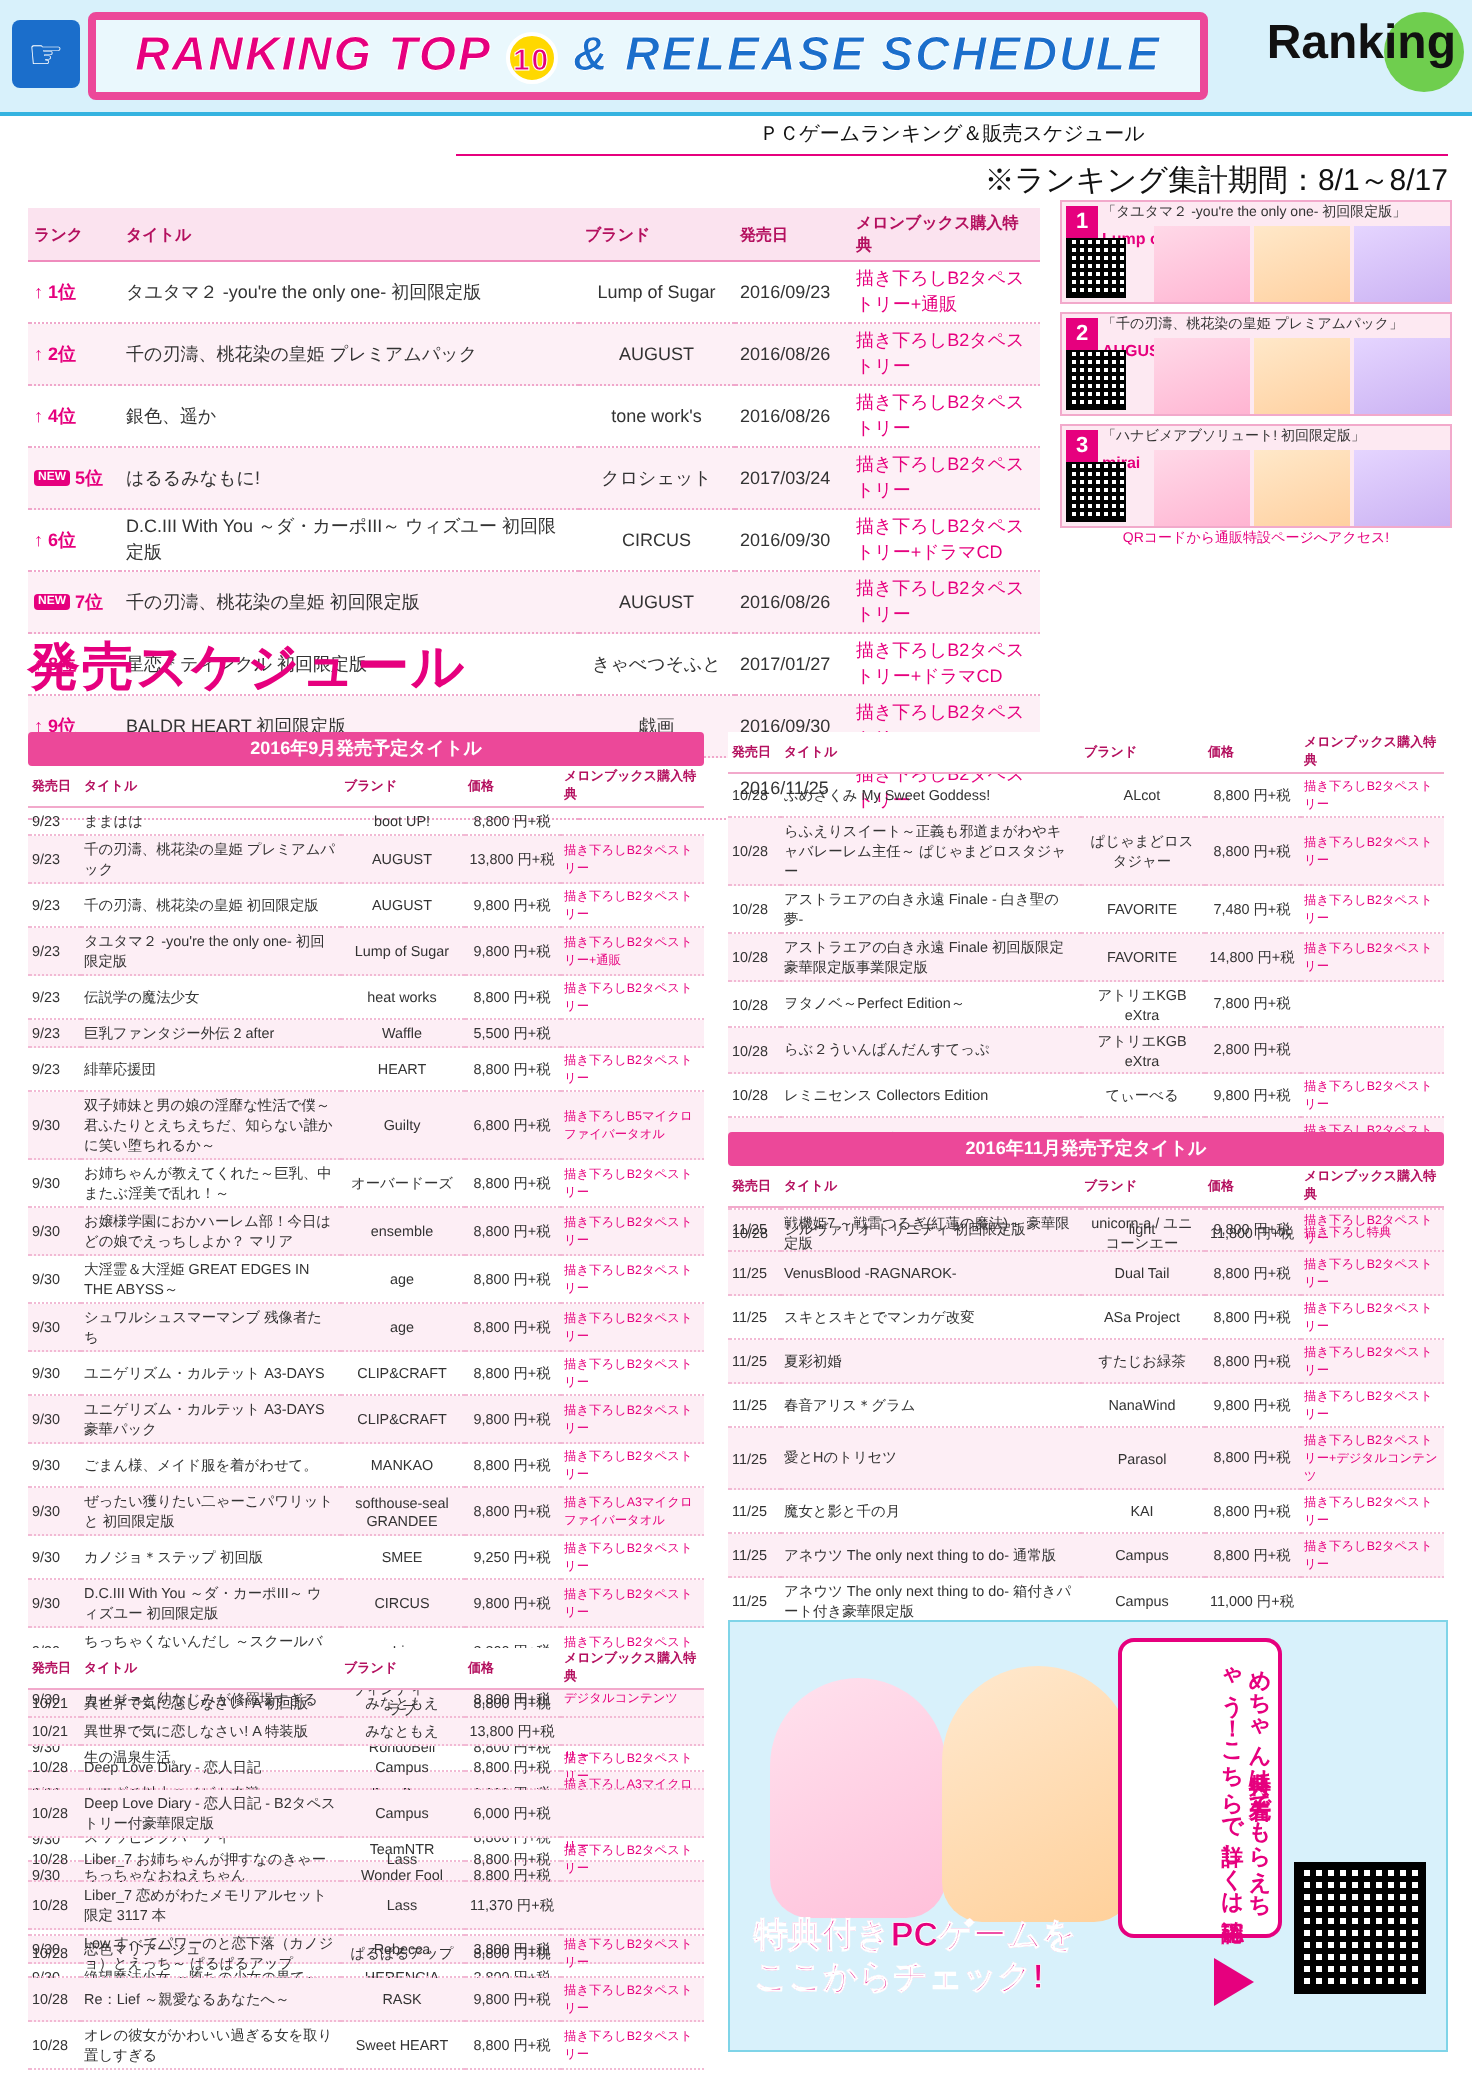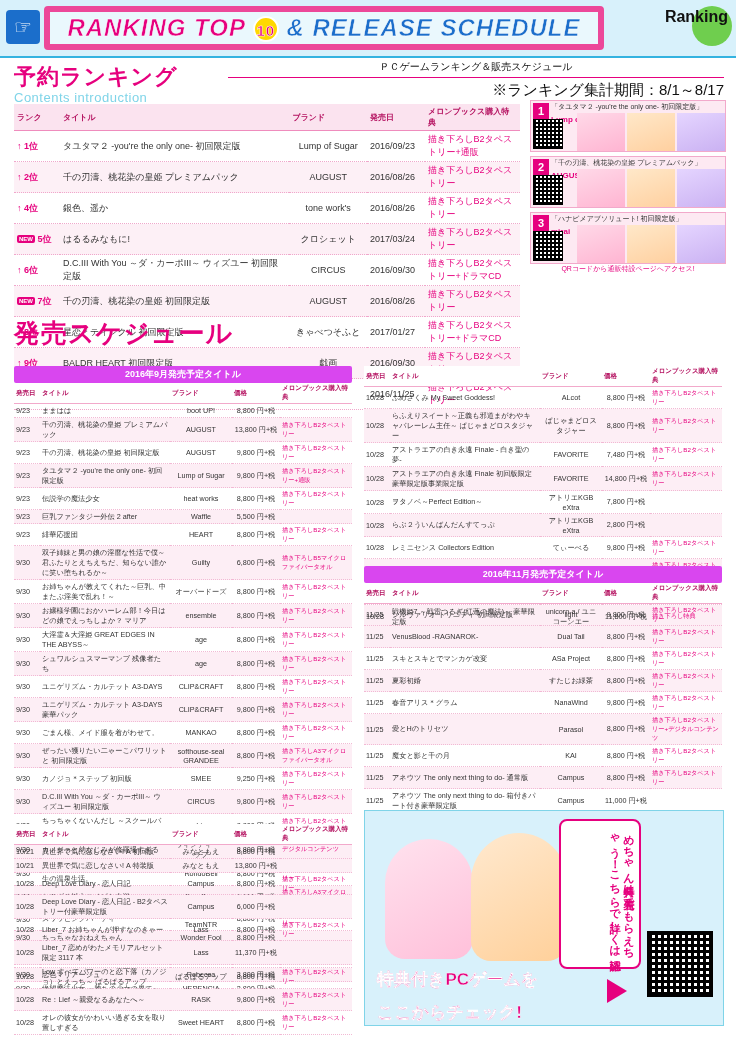--- a/index.html
+++ b/index.html
@@ -15,21 +15,21 @@
 
   
   .banner {
     position:absolute; left:0; top:0; width:736px; height:58px;
     background:#d8f1fb;
     border-bottom:2px solid #34b3e0;
   }
   .banner-inner {
     position:absolute; left:44px; top:6px; width:560px; height:44px;
     background:#eaf8fd;
-    border:6px solid #ec4899;
+    border:4px solid #ec4899;
     border-radius:4px;
     display:flex; align-items:center; justify-content:center;
   }
   .banner-title {
     font-size:24px; font-weight:bold; letter-spacing:1px;
     color:#e6007e;
     -webkit-text-stroke:0.5px #fff;
     white-space:nowrap;
     font-style:italic;
   }
@@ -41,21 +41,21 @@
     border:2px solid #fff;
   }
   .hand-icon {
     position:absolute; left:6px; top:10px; width:34px; height:34px;
     background:#1b6ecb; border-radius:4px;
     display:flex; align-items:center; justify-content:center;
     color:#fff; font-size:20px;
   }
   .ranking-badge {
     position:absolute; right:8px; top:8px;
-    font-size:16px; color:#111; font-weight:bold;
+    font-size:24px; color:#111; font-weight:bold;
   }
   .ranking-badge .circle {
     display:inline-block; width:40px; height:40px; border-radius:50%;
     background:#6fce4e; position:absolute; right:-4px; top:-2px; z-index:0;
   }
   .ranking-badge .txt { position:relative; z-index:1; }
 
   
   .sec-title {
     position:absolute; left:14px; top:62px;
@@ -138,21 +138,21 @@
 
   
   .rel-head { position:absolute; left:14px; top:316px; }
   .rel-head h2 { font-size:26px; color:#e6007e; font-weight:bold; letter-spacing:1px;}
   .rel-head .sub { font-size:13px; color:#7fd4e8; margin-top:-3px; }
   .rel-note { position:absolute; left:430px; top:334px; font-size:12px; color:#e6007e; font-weight:bold; }
 
   
   .sched { position:absolute; }
   .sched .bar {
-    background:#d946ef; color:#fff; font-size:9px; font-weight:bold;
+    background:#ec4899; color:#fff; font-size:9px; font-weight:bold;
     text-align:center; padding:2px 0; border-radius:2px;
   }
   table.sch { width:100%; border-collapse:collapse; font-size:7.2px; }
   table.sch th {
     font-size:6.5px; color:#b4105f; background:#fff; padding:1px 2px;
     border-bottom:1px solid #f2a9cb; text-align:left; font-weight:bold;
   }
   table.sch td {
     padding:1.5px 2px; border-bottom:1px dotted #f2b9d4; vertical-align:middle;
   }
@@ -181,25 +181,25 @@
   }
   .promo .qr2 {
     position:absolute; right:10px; top:120px; width:66px; height:66px;
     background:
       repeating-linear-gradient(90deg,#000 0 3px,#fff 3px 6px),
       repeating-linear-gradient(0deg,#000 0 3px,#fff 3px 6px);
     background-blend-mode:multiply;
     border:2px solid #000;
   }
   .promo .cta {
-    position:absolute; left:12px; bottom:2px; width:250px;
+    position:absolute; left:12px; bottom:26px; width:250px;
     color:#e6007e; font-size:17px; font-weight:bold; line-height:1.2;
     -webkit-text-stroke:0.4px #fff;
   }
-  .promo .cta .l2 { display:block;margin-top:12px; }
+  .promo .cta .l2 { display:block; }
   .promo .arrow {
     position:absolute; right:96px; bottom:22px; width:0; height:0;
     border-top:12px solid transparent; border-bottom:12px solid transparent;
     border-left:20px solid #e6007e;
   }
 </style>
 </head>
 <body>
 
 <div class="page">
@@ -212,24 +212,20 @@
         <span class="ten">10</span>
         <span class="blue">&amp; RELEASE SCHEDULE</span>
       </div>
     </div>
     <div class="ranking-badge">
       <span class="circle"></span>
       <span class="txt">Ranking</span>
     </div>
   </div>
 
-  <div class="sec-title">
-    <h2>予約ランキング</h2>
-    <div class="sub">Contents introduction</div>
-  </div>
   <div class="right-head">
     <div class="line1">ＰＣゲームランキング＆販売スケジュール</div>
     <div class="line2">※ランキング集計期間：8/1～8/17</div>
   </div>
 
   <div class="rank-wrap">
     <table class="rank">
       <thead>
         <tr>
           <th class="col-rank">ランク</th>

